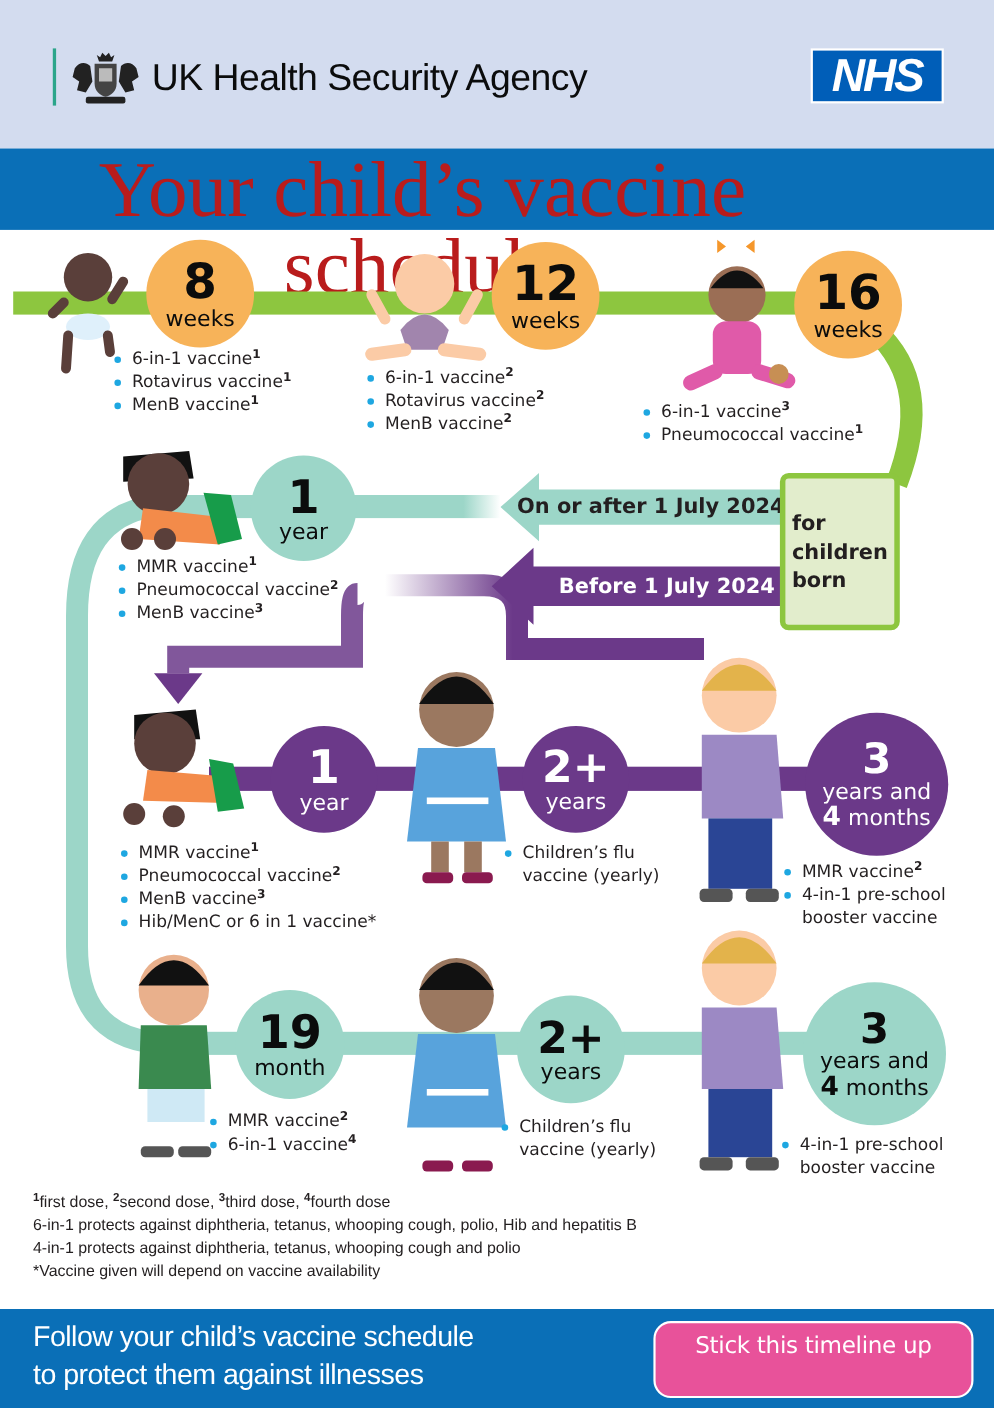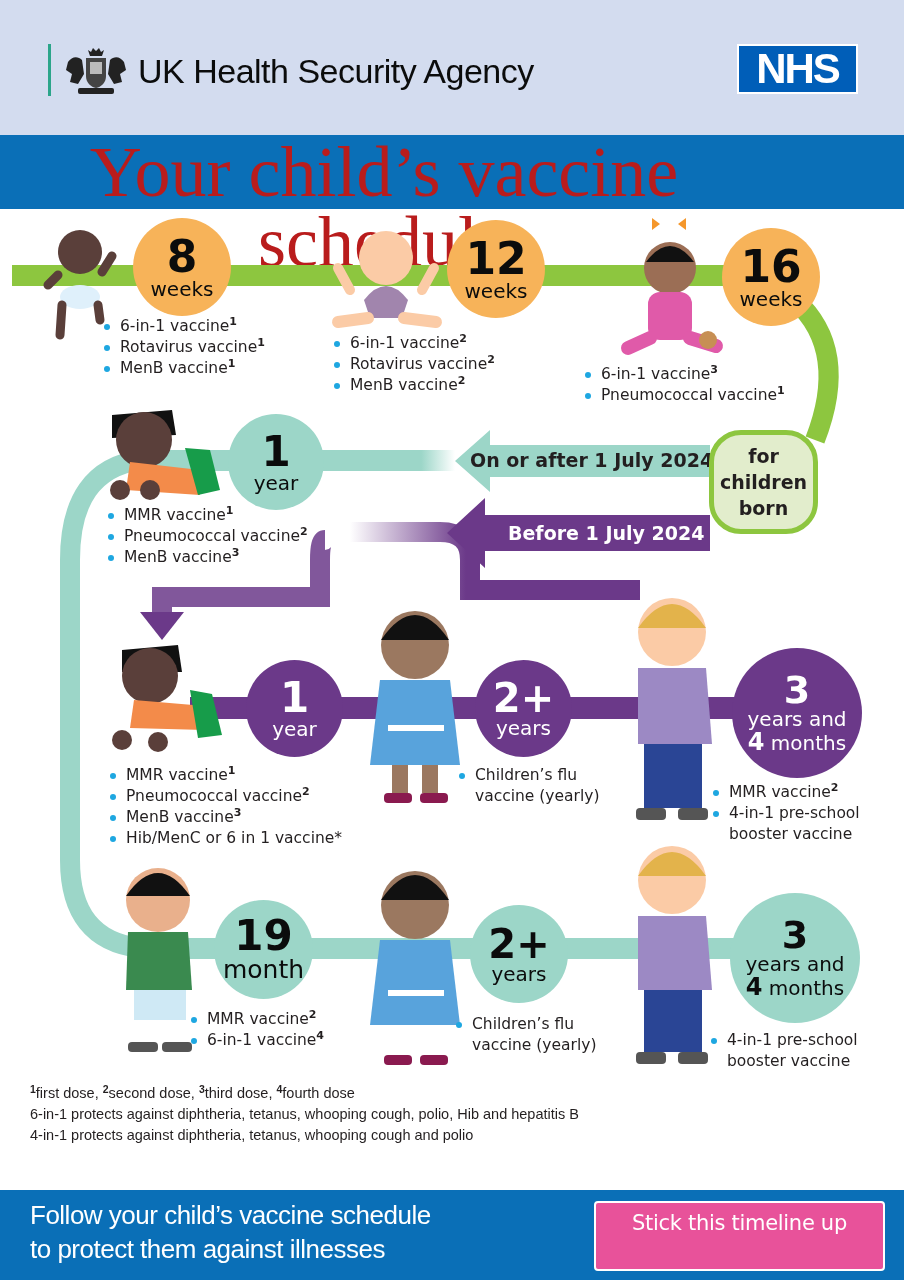--- a/index.html
+++ b/index.html
@@ -2,41 +2,41 @@
 <html><head>
 <meta charset="utf-8">
 <style>
   *{box-sizing:border-box;margin:0;padding:0}
   body{width:904px;height:1280px;background:#fff;font-family:"DejaVu Sans","Liberation Sans",sans-serif;color:#231f20;position:relative;overflow:hidden}
   .header{position:absolute;left:0;top:0;width:904px;height:135px;background:#d3dcef}
   .uk-bar{position:absolute;left:48px;top:44px;width:3px;height:52px;background:#2ba58a}
   .crest{position:absolute;left:64px;top:42px;width:64px;height:56px}
   .uk-title{position:absolute;left:138px;top:52px;font-family:"Liberation Sans",sans-serif;font-size:34px;letter-spacing:-0.5px;color:#0b0c0c}
   .nhs{position:absolute;left:737px;top:44px;width:121px;height:50px;background:#fff;padding:2px}
-  .nhs-inner{width:100%;height:100%;background:#005eb8;color:#fff;font-family:"Liberation Sans",sans-serif;font-weight:bold;font-size:42px;line-height:46px;text-align:center;letter-spacing:-2px}
+  .nhs-inner{width:100%;height:100%;background:#005eb8;color:#fff;font-family:"Liberation Sans",sans-serif;font-weight:bold;font-style:italic;font-size:42px;line-height:46px;text-align:center;letter-spacing:-2px}
   .title-band{position:absolute;left:0;top:135px;width:904px;height:74px;background:#0a6fb7}
   .title{position:absolute;left:0;top:137px;width:768px;text-align:center;font-family:"Liberation Serif","DejaVu Serif",serif;color:#b91c1c;font-size:72px;line-height:70px}
   svg.graphics{position:absolute;left:0;top:0}
   .circ{position:absolute;border-radius:50%;text-align:center;display:flex;flex-direction:column;align-items:center;justify-content:center}
   .circ .num{font-family:"DejaVu Sans",sans-serif;font-weight:900;line-height:1}
   .circ .unit{font-family:"DejaVu Sans",sans-serif;line-height:1.05}
   .orange{background:#f7b359;color:#0b0c0c}
   .teal{background:#9cd6c8;color:#0b0c0c}
   .purple{background:#6b3989;color:#fff}
   .list{position:absolute;list-style:none;font-size:15.5px;line-height:21px;color:#231f20}
   .list li{position:relative;padding-left:18px}
   .list li::before{content:"";position:absolute;left:2px;top:8px;width:6px;height:6px;border-radius:50%;background:#1ea7e1}
   .list sup{font-weight:900;font-size:11px;vertical-align:6px;line-height:0}
   .arrow-label{position:absolute;font-weight:bold;font-size:19px}
-  .born-box{position:absolute;left:709px;top:430px;width:109px;height:104px;border:5px solid #8dc63f;border-radius:32px;background:#e2edcc;display:flex;align-items:center;justify-content:center;text-align:center;font-weight:bold;font-size:19px;line-height:26px}
+  .born-box{position:absolute;left:709px;top:430px;width:109px;height:143px;border:5px solid #8dc63f;border-radius:8px;background:#e2edcc;display:flex;align-items:center;justify-content:center;font-weight:bold;font-size:19px;line-height:26px}
   .footnotes{position:absolute;left:30px;top:1083px;font-family:"Liberation Sans",sans-serif;font-size:14.5px;line-height:21px;color:#231f20}
   .footnotes sup{font-weight:900;font-size:10.5px;vertical-align:5px;line-height:0}
   .footer{position:absolute;left:0;top:1190px;width:904px;height:90px;background:#0a6fb7}
   .footer-text{position:absolute;left:30px;top:1198px;color:#fff;font-family:Liberation Sans, sans-serif;font-size:26px;line-height:34px;letter-spacing:-0.5px}
-  .reminder{position:absolute;left:594px;top:1201px;width:291px;height:70px;border-radius:4px;border:2px solid #fff;background:#e8529a;color:#fff;font-size:21px;line-height:28px;text-align:center;padding-top:6px;font-family:"DejaVu Sans",sans-serif;letter-spacing:-0.3px}
+  .reminder{position:absolute;left:594px;top:1201px;width:291px;height:70px;border-radius:16px;border:2px solid #fff;background:#e8529a;color:#fff;font-size:21px;line-height:28px;text-align:center;padding-top:6px;font-family:"DejaVu Sans",sans-serif;letter-spacing:-0.3px}
 </style>
 </head>
 <body>
 
 <div class="header"></div>
 <div class="uk-bar"></div>
 <svg class="crest" viewBox="0 0 64 56">
   <g fill="#222">
     <path d="M26 14h12l2 -6 -3 2 -2 -4 -3 3 -3 -3 -2 4 -3 -2z"></path>
     <path d="M22 16h20v18c0 7-5 11-10 12-5-1-10-5-10-12z" fill="#444"></path>
@@ -243,21 +243,21 @@
   <span class="unit" style="font-size:20px">years and</span>
   <span class="unit" style="font-size:20px"><b style="font-weight:900;font-size:24px">4</b> <span>months</span></span>
 </div>
 <ul class="list" style="left:711px;top:782px;width:180px">
   <li><span>MMR vaccine</span><sup>2</sup></li>
   <li><span>4-in-1 pre-school booster vaccine</span></li>
 </ul>
 
 <div class="circ teal" style="left:214px;top:900px;width:99px;height:99px">
   <span class="num" style="font-size:42px">19</span>
-  <span class="unit" style="font-size:25px">month</span>
+  <span class="unit" style="font-size:20px">month</span>
 </div>
 <ul class="list" style="left:189px;top:1009px">
   <li><span>MMR vaccine</span><sup>2</sup></li>
   <li><span>6-in-1 vaccine</span><sup>4</sup></li>
 </ul>
 
 <div class="circ teal" style="left:470px;top:905px;width:98px;height:98px">
   <span class="num" style="font-size:40px">2+</span>
   <span class="unit" style="font-size:20px">years</span>
 </div>
@@ -273,20 +273,21 @@
 <ul class="list" style="left:709px;top:1030px;width:180px">
   <li><span>4-in-1 pre-school booster vaccine</span></li>
 </ul>
 
 <div class="footnotes">
   <div>
     <sup>1</sup><span>first dose, </span><sup>2</sup><span>second dose, </span><sup>3</sup><span>third dose, </span><sup>4</sup><span>fourth dose</span>
   </div>
   <div>6-in-1 protects against diphtheria, tetanus, whooping cough, polio, Hib and hepatitis B</div>
   <div>4-in-1 protects against diphtheria, tetanus, whooping cough and polio</div>
+  <div>*Vaccine given will depend on vaccine availability</div>
 </div>
 
 <div class="footer"></div>
 <div class="footer-text">
   <div>Follow your child’s vaccine schedule</div>
   <div>to protect them against illnesses</div>
 </div>
 <div class="reminder">
   <div>Stick this timeline up</div>
 </div>

